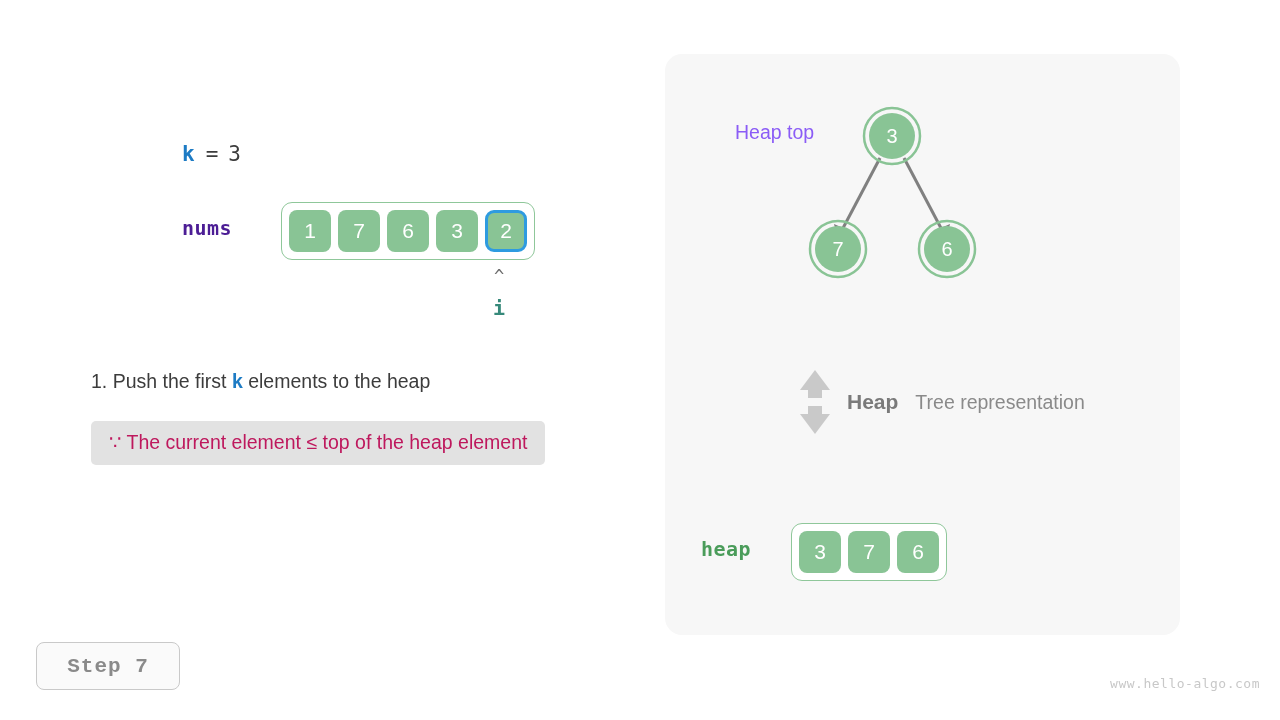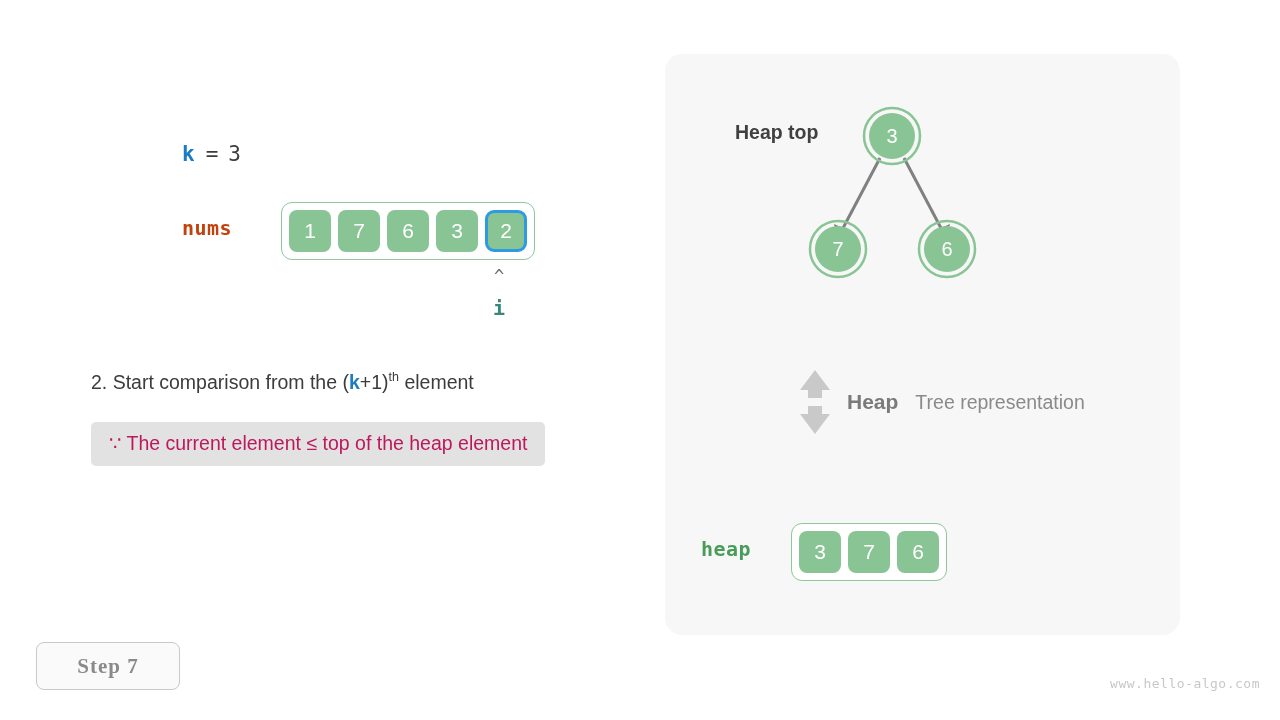--- a/index.html
+++ b/index.html
@@ -39,21 +39,21 @@
   }
   .k-val { color: #3C3C3C; font-weight: normal; }
 
   .nums-label {
     position: absolute;
     left: 182px;
     top: 216px;
     font-family: "DejaVu Sans Mono", monospace;
     font-size: 20px;
     font-weight: bold;
-    color: #c2410c;
+    color: #4c1d95;
     letter-spacing: 0.5px;
   }
 
   .array-wrap {
     position: absolute;
     left: 281px;
     top: 202px;
     border: 1.5px solid #8FC79A;
     border-radius: 11px;
     padding: 4px;
@@ -162,22 +162,22 @@
     width: 515px;
     height: 581px;
     background: #F7F7F7;
     border-radius: 17px;
   }
   .heap-top-label {
     position: absolute;
     left: 735px;
     top: 121px;
     font-size: 19.5px;
-    font-weight: bold;
-    color: #404040;
+    font-weight: normal;
+    color: #8b5cf6;
   }
 
   .tree-svg {
     position: absolute;
     left: 780px;
     top: 90px;
   }
 
   .legend {
     position: absolute;
@@ -214,21 +214,21 @@
     left: 36px;
     top: 642px;
     width: 144px;
     height: 48px;
     border: 1px solid #C9C9C9;
     border-radius: 8px;
     background: #FAFAFA;
     display: flex;
     align-items: center;
     justify-content: center;
-    font-family: Liberation Serif, serif;
+    font-family: Liberation Mono, monospace;
     font-size: 21px;
     font-weight: bold;
     color: #8A8A8A;
     letter-spacing: 1px;
     box-sizing: border-box;
   }
   .watermark {
     position: absolute;
     right: 20px;
     top: 676px;
@@ -307,22 +307,22 @@
     <div class="cell">7</div>
     <div class="cell">6</div>
     <div class="cell">3</div>
     <div class="cell hl">2</div>
   </div>
 
   <div class="caret">^</div>
   <div class="i-label">i</div>
 
   <div class="steps">
-
-    <div class="step-line"><span>2. Start comparison from the </span><span>(</span><span class="kvar-inline">k</span><span>+1</span><span>)</span><span class="sup">th</span><span> element</span></div>
+    <div class="step-line"><span>1. Push the first </span><span class="kvar-inline">k</span><span> elements to the heap</span></div>
+
 
     <div class="note-box">∵ The current element ≤ top of the heap element</div>
   </div>
 
   <div class="step-badge">Step  7</div>
   <div class="watermark">www.hello-algo.com</div>
 
 </div>
 
 </body></html>

